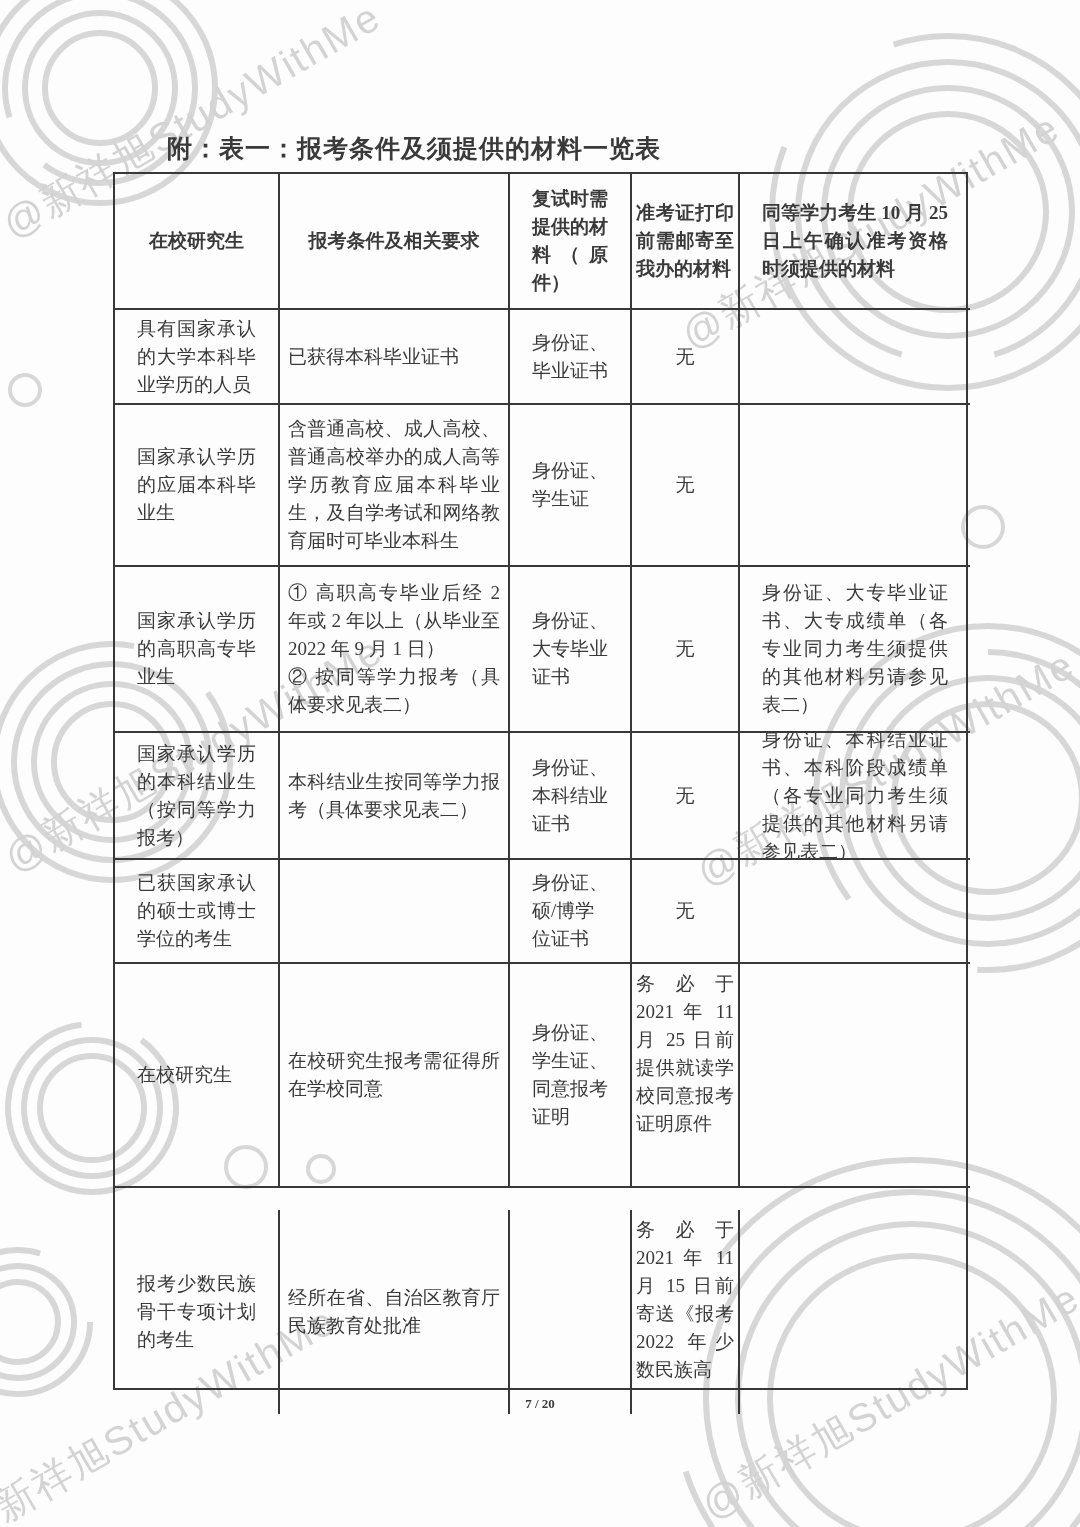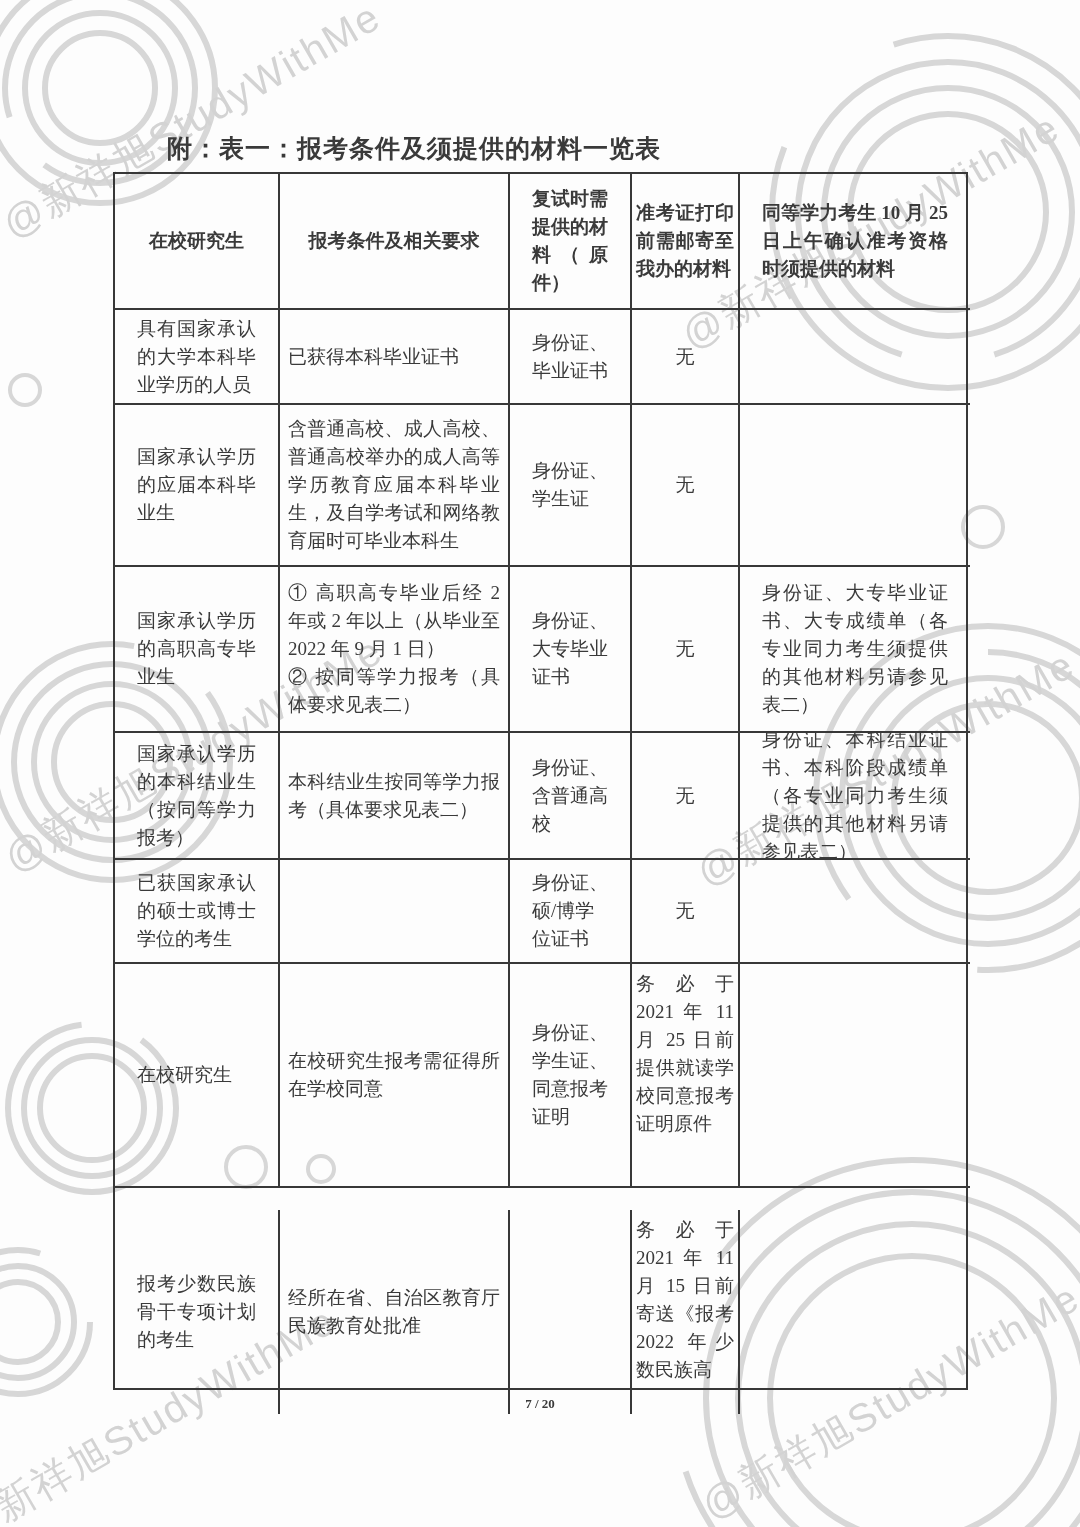--- a/index.html
+++ b/index.html
@@ -131,21 +131,21 @@
 
     <div class="cell c0 r3 just"><div class="t">国家承认学历的高职高专毕业生</div></div>
     <div class="cell c1 r3 just"><div class="t">① 高职高专毕业后经 2 年或 2 年以上（从毕业至 2022 年 9 月 1 日）
 ② 按同等学力报考（具体要求见表二）</div></div>
     <div class="cell c2 r3"><div class="t">身份证、大专毕业证书</div></div>
     <div class="cell c3 r3 ctr"><div class="t">无</div></div>
     <div class="cell c4 r3 just"><div class="t">身份证、大专毕业证书、大专成绩单（各专业同力考生须提供的其他材料另请参见表二）</div></div>
 
     <div class="cell c0 r4 just"><div class="t">国家承认学历的本科结业生（按同等学力报考）</div></div>
     <div class="cell c1 r4 just"><div class="t">本科结业生按同等学力报考（具体要求见表二）</div></div>
-    <div class="cell c2 r4"><div class="t">身份证、含普通高校</div></div>
+    <div class="cell c2 r4"><div class="t">身份证、本科结业证书</div></div>
     <div class="cell c3 r4 ctr"><div class="t">无</div></div>
     <div class="cell c4 r4 just"><div class="t">身份证、本科结业证书、本科阶段成绩单（各专业同力考生须提供的其他材料另请参见表二）</div></div>
 
     <div class="cell c0 r5 just"><div class="t">已获国家承认的硕士或博士学位的考生</div></div>
     <div class="cell c1 r5"></div>
     <div class="cell c2 r5"><div class="t">身份证、硕/博学位证书</div></div>
     <div class="cell c3 r5 ctr"><div class="t">无</div></div>
     <div class="cell c4 r5"></div>
 
     <div class="cell c0 r6"><div class="t">在校研究生</div></div>

